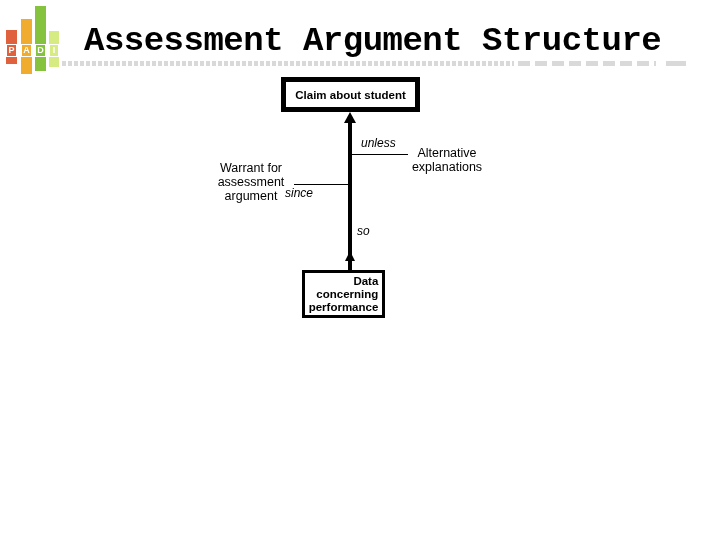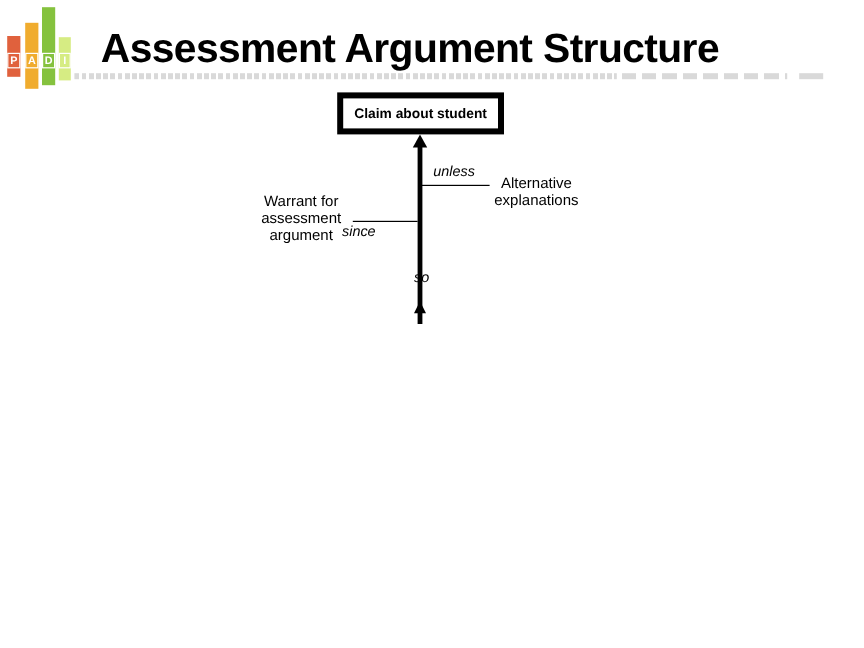--- a/index.html
+++ b/index.html
@@ -25,21 +25,21 @@
     position: absolute; top: 44px; width: 11px; height: 13px;
     color: #ffffff; font-size: 9px; font-weight: bold;
     text-align: center; line-height: 11px; border: 1px solid #ffffff;
   }
   .lp { left: 6px; } .la { left: 21px; } .ld { left: 35px; } .li { left: 49px; width: 10px; }
 
   
   .title {
     position: absolute; left: 84px; top: 22px;
     font-size: 34px; font-weight: bold; letter-spacing: -0.5px;
-    white-space: nowrap; color: #000000;
+    white-space: nowrap; color: #000000; font-family: Liberation Mono, monospace;
   }
 
   
   .dash-seg { position: absolute; top: 61px; height: 5px; }
   .dash-a { left: 62px;  width: 452px;
     background: repeating-linear-gradient(90deg, #d9d9d9 0 4px, transparent 4px 6px); }
   .dash-b { left: 518px; width: 138px;
     background: repeating-linear-gradient(90deg, #d9d9d9 0 12px, transparent 12px 17px); }
   .dash-c { left: 666px; width: 20px; background: #d9d9d9; }
 
@@ -70,21 +70,21 @@
   
   .side-label {
     position: absolute; font-size: 12.5px; line-height: 14px;
     text-align: center; white-space: pre-line;
   }
   .warrant-label { left: 210px; top: 161px; width: 82px; }
   .alt-label     { left: 407px; top: 146px; width: 80px; }
   .qualifier { position: absolute; font-size: 12px; font-style: italic; white-space: nowrap; }
   .q-unless { left: 361px; top: 136px; }
   .q-since  { left: 285px; top: 186px; }
-  .q-so     { left: 345px; top: 224px; }
+  .q-so     { left: 357px; top: 224px; }
 </style>
 </head>
 <body>
 
 <div class="slide">
 
   <div class="logo">
     <div class="logo-bar bar-p"></div>
     <div class="logo-bar bar-a"></div>
     <div class="logo-bar bar-d"></div>
@@ -112,14 +112,17 @@
 explanations</div>
 
   <div class="side-label warrant-label">Warrant for
 assessment
 argument</div>
   <div class="hline line-since"></div>
   <div class="qualifier q-since">since</div>
 
   <div class="qualifier q-so">so</div>
 
+  <div class="node-box data-box">Data
+concerning
+performance</div>
 
 </div>
 
 </body></html>

